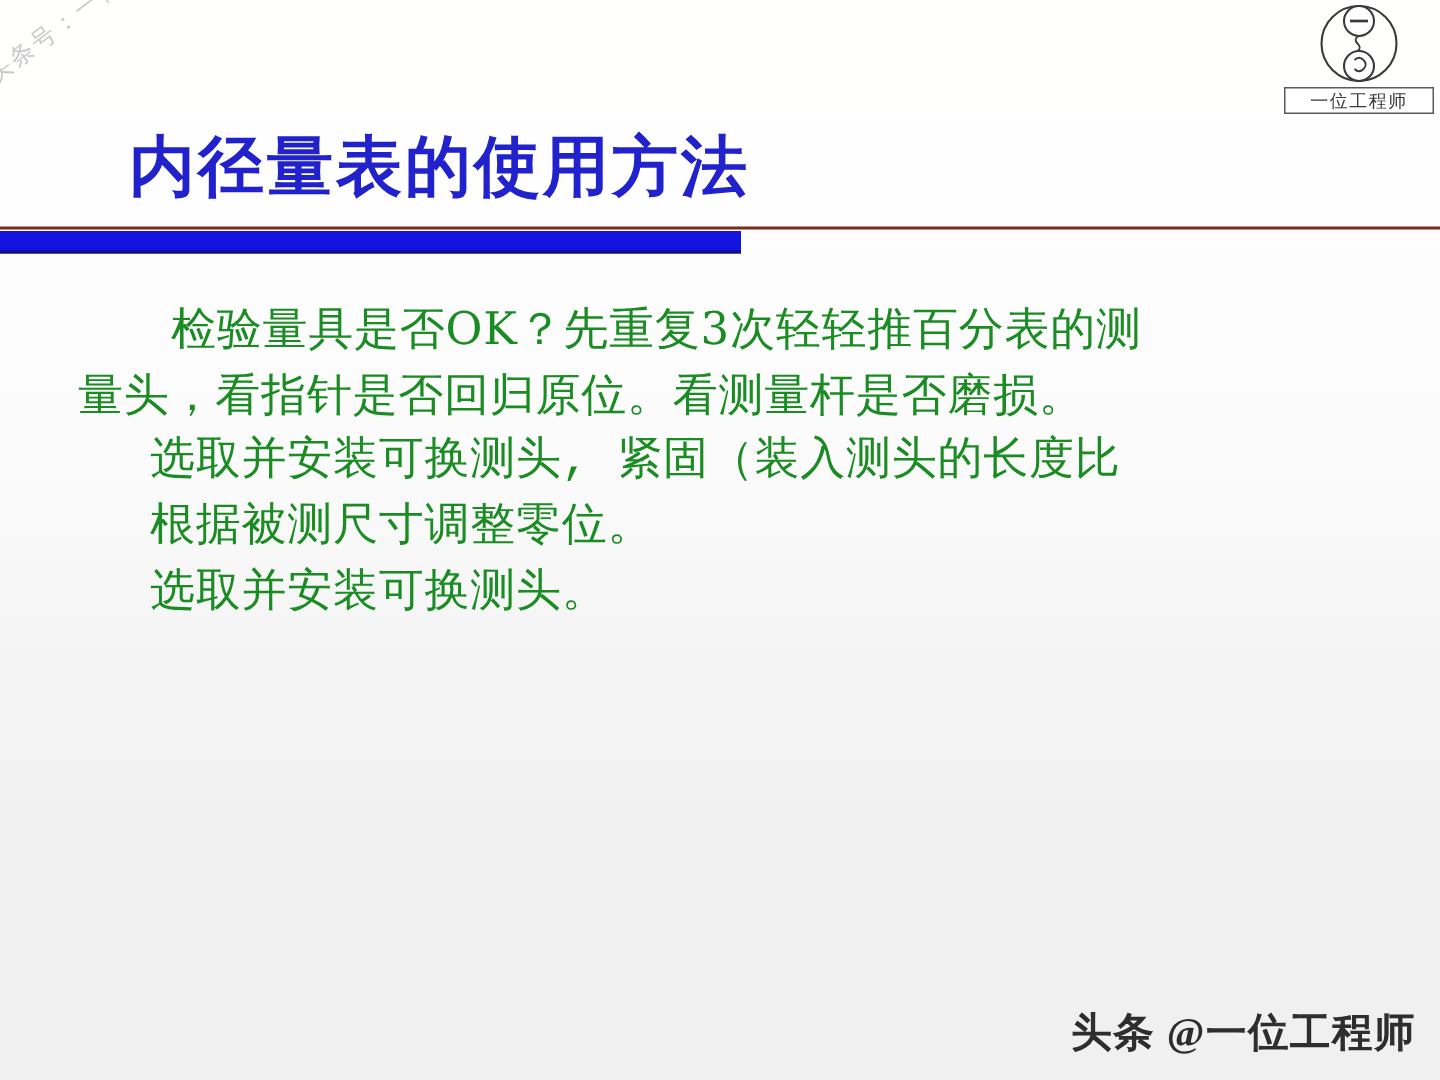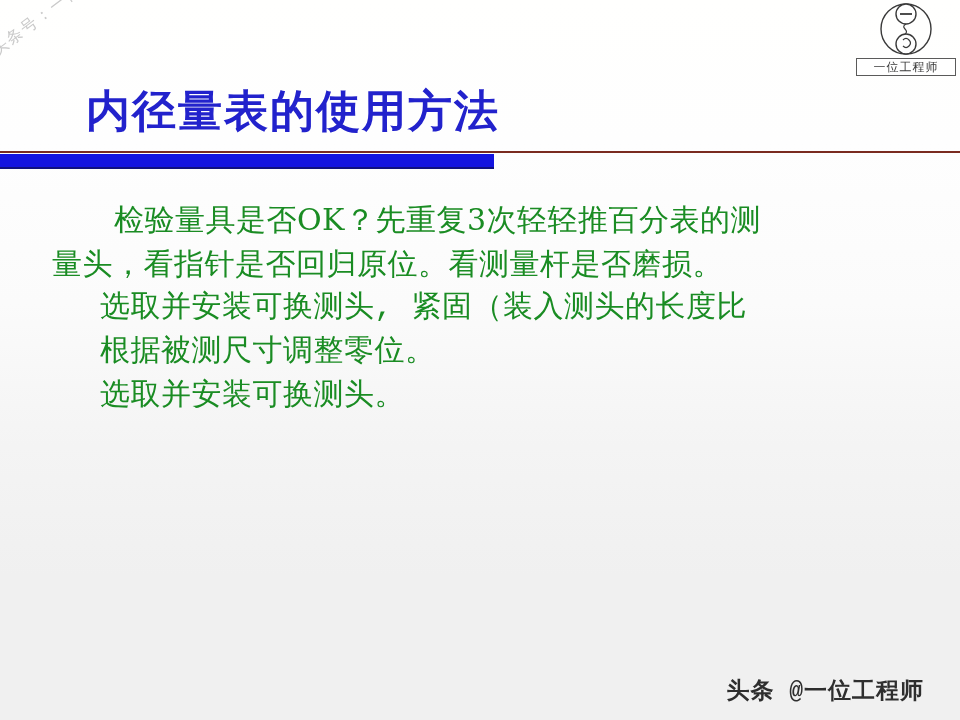--- a/index.html
+++ b/index.html
@@ -123,24 +123,24 @@
     padding-left: 62px;
   }
   #body-text .line.indent-sm {
     padding-left: 48px;
     font-family: Liberation Mono, monospace;
   }
 
   
   #footer {
     position: absolute;
-    right: 36px;
+    right: 16px;
     bottom: 14px;
-    font-family: Liberation Mono, monospace;
-    font-size: 23px;
+    font-family: Liberation Serif, serif;
+    font-size: 27px;
     font-weight: 700;
     color: #2e2e2e;
     letter-spacing: 1px;
     white-space: nowrap;
   }
 </style>
 </head>
 <body>
 
 <div id="slide">

